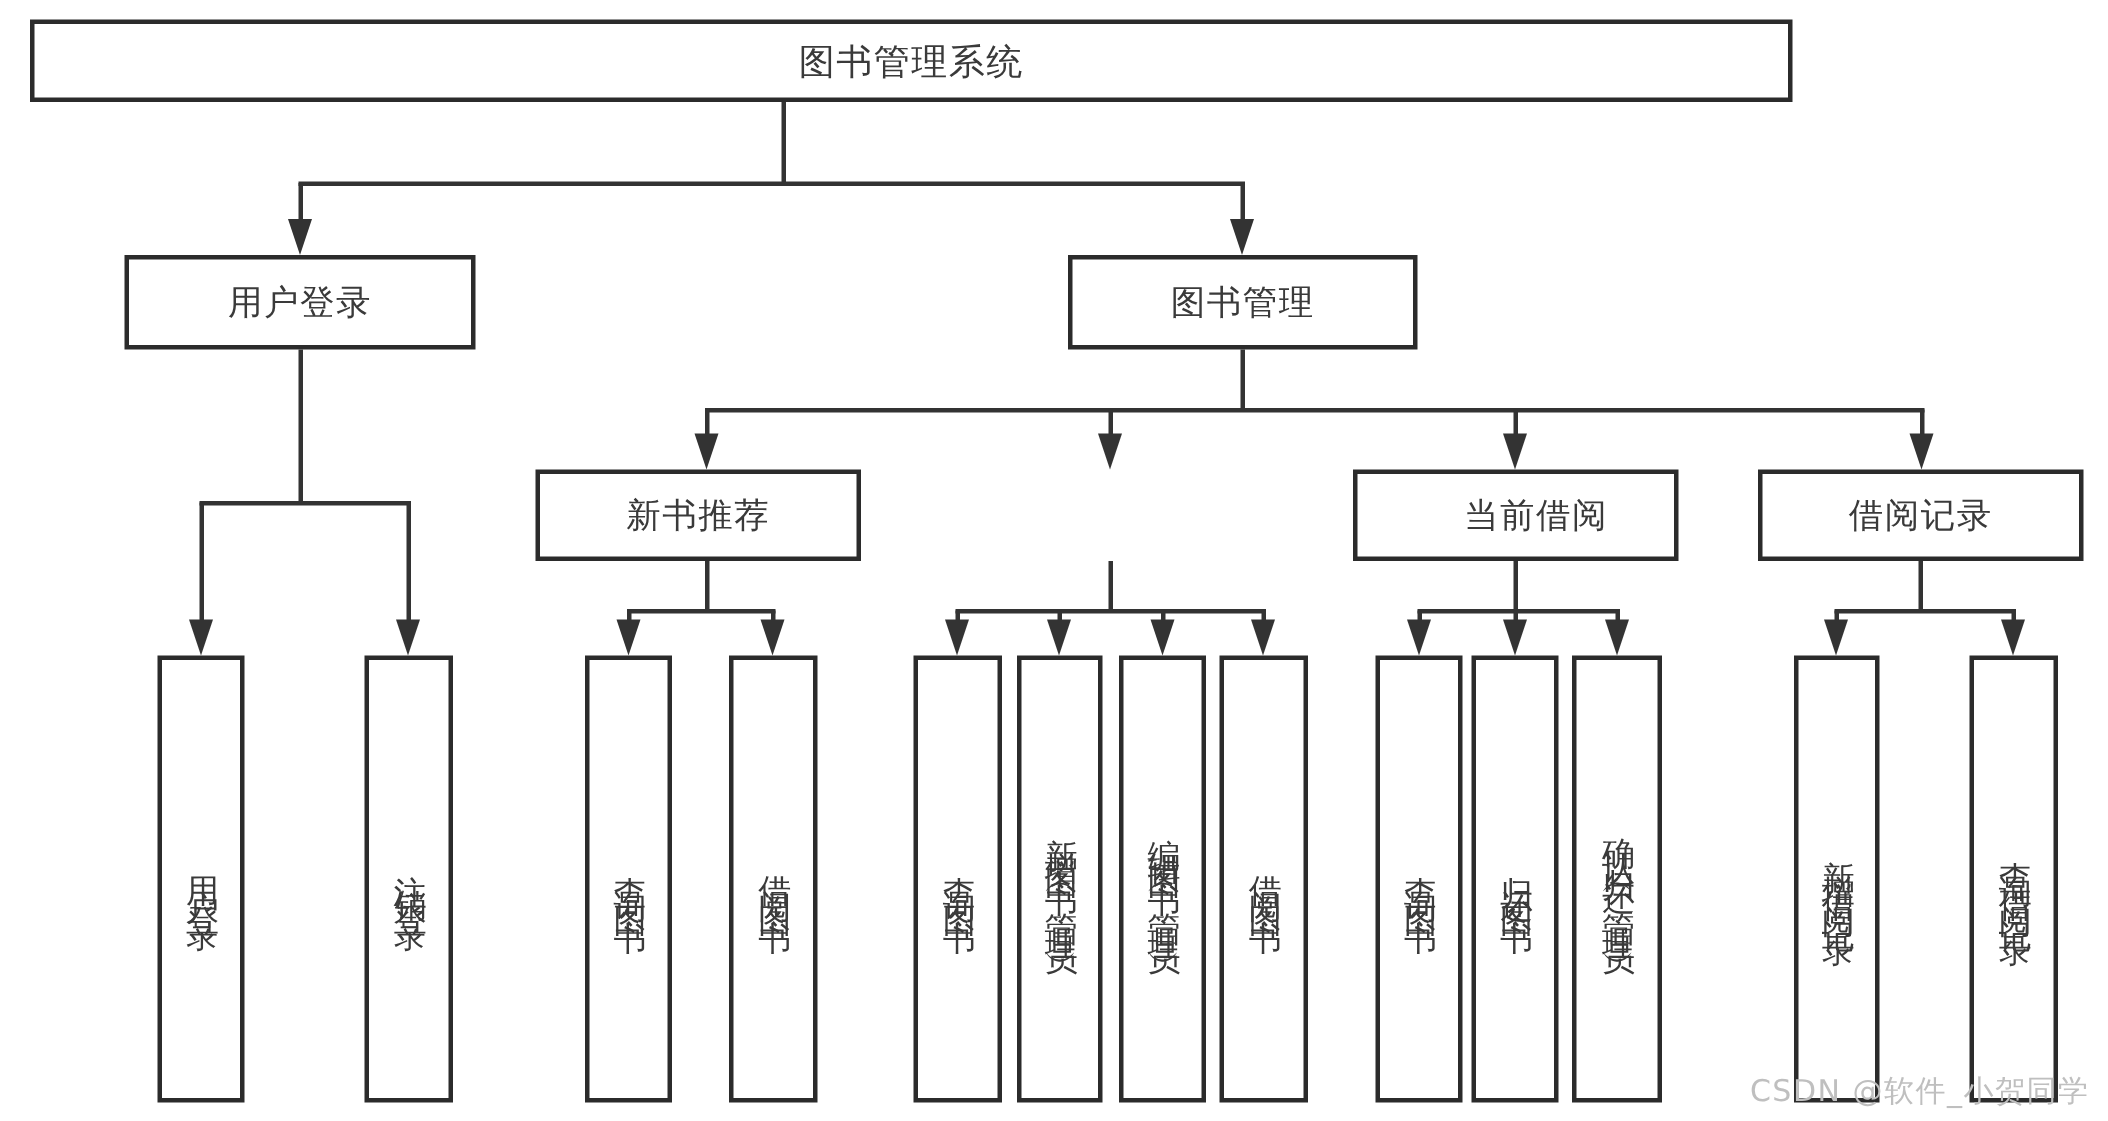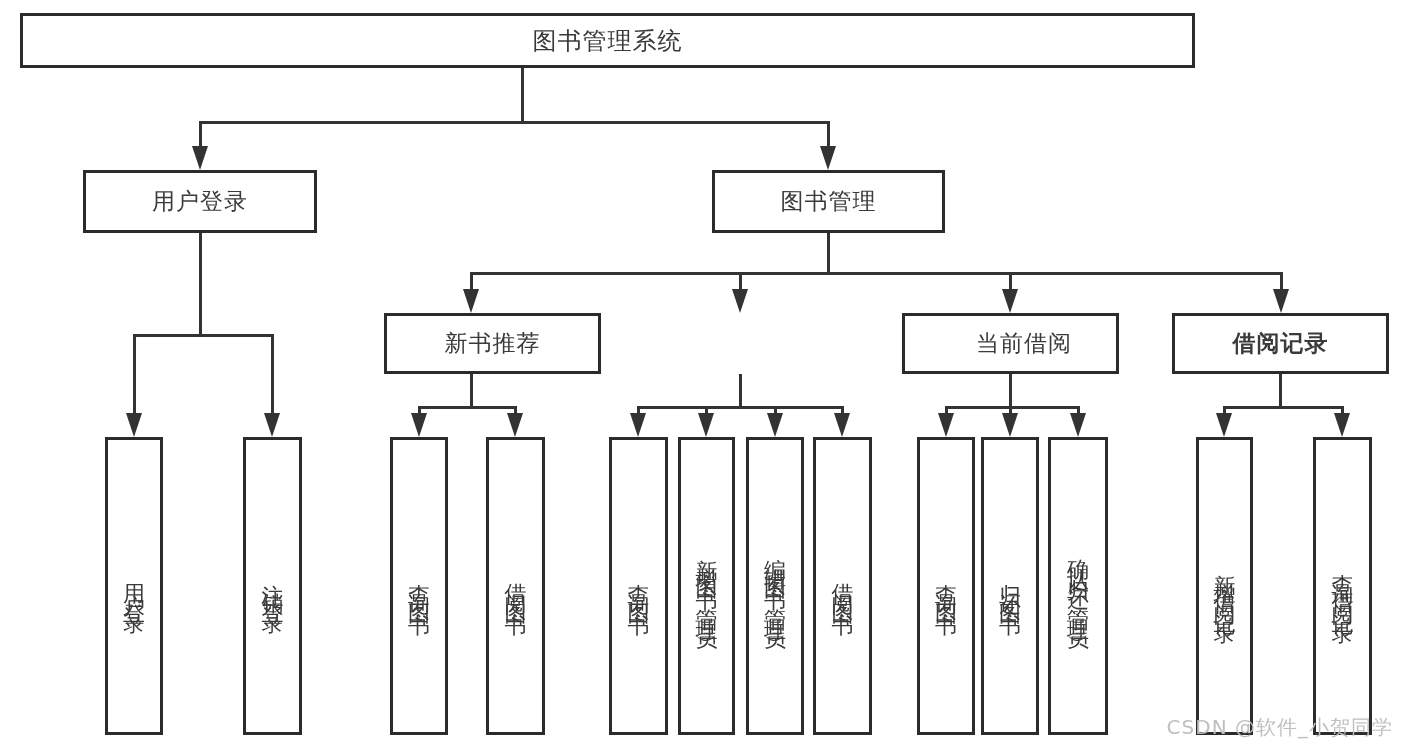--- a/index.html
+++ b/index.html
@@ -63,27 +63,27 @@
     <span>图书管理系统</span>
   </div>
 
   <div class="box branch" style="left:83px;top:170px;width:234px;height:63px;">
     <span>用户登录</span>
   </div>
   <div class="box branch" style="left:712px;top:170px;width:233px;height:63px;">
     <span>图书管理</span>
   </div>
 
-  <div class="box branch" style="left:384px;top:313px;width:217px;height:61px;">
+  <div class="box branch" style="left:357px;top:313px;width:217px;height:61px;">
     <span>新书推荐</span>
   </div>
   <div class="box branch" style="left:902px;top:313px;width:217px;height:61px;padding-left:27px;">
     <span>当前借阅</span>
   </div>
-  <div class="box branch" style="left:1172px;top:313px;width:217px;height:61px;font-weight:bold;">
+  <div class="box branch" style="left:1172px;top:313px;width:217px;height:61px;">
     <span>借阅记录</span>
   </div>
 
   <div class="box leaf" style="left:105px;top:437px;width:58px;height:298px;">
     <span>用户登录</span>
   </div>
   <div class="box leaf" style="left:243px;top:437px;width:59px;height:298px;">
     <span>注销登录</span>
   </div>
 

